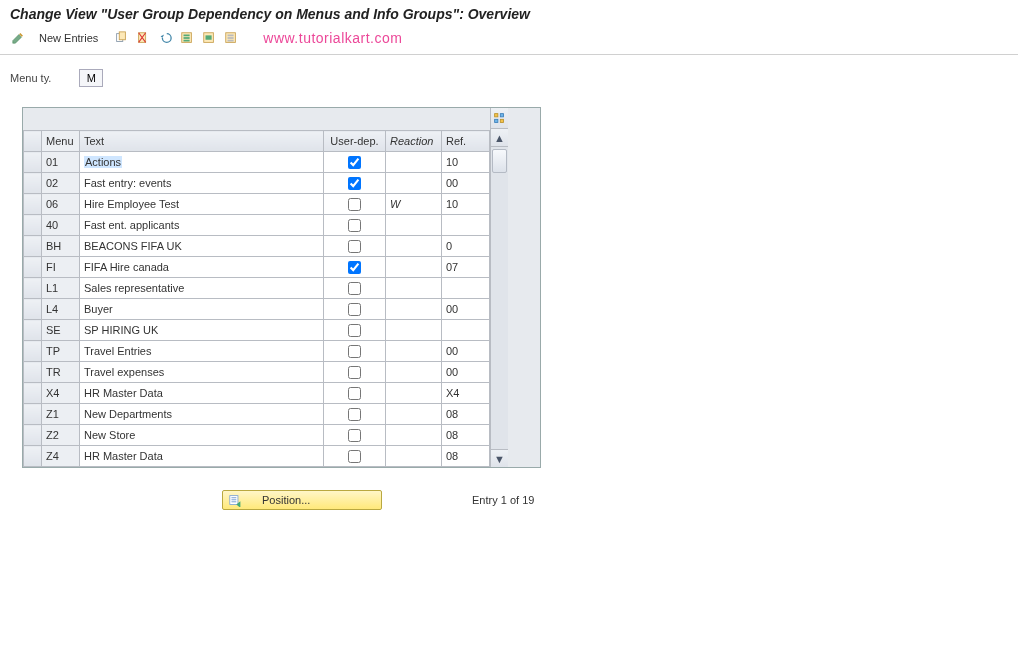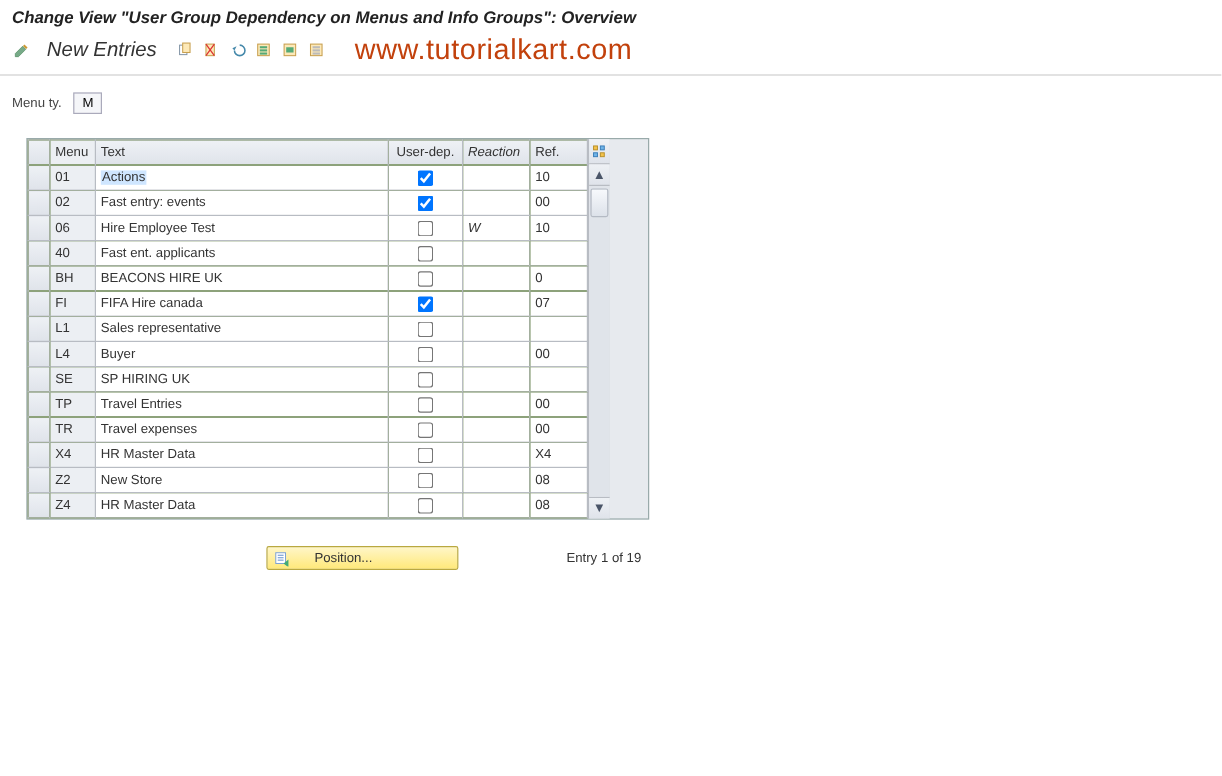--- a/index.html
+++ b/index.html
@@ -32,62 +32,62 @@
     align-items: center;
     justify-content: center;
     width: 20px;
     height: 20px;
     border: 1px solid transparent;
     border-radius: 2px;
     cursor: pointer;
   }
   .tb-btn svg { width: 14px; height: 14px; }
   .new-entries {
-    font-size: 17px;
+    font-size: 11px;
     color: #333;
     padding: 2px 6px;
     margin: 0 4px 0 2px;
     cursor: pointer;
     border: 1px solid transparent;
     border-radius: 2px;
-    font-style: italic;
   }
   .watermark {
     margin-left: 20px;
-    font-size: 24px;
+    font-size: 14px;
     letter-spacing: 0.5px;
-    color: #c2410c;
+    color: #ec4899;
     font-weight: 500;
   }
   .filter-row {
     padding: 14px 10px 8px 10px;
     display: flex;
     align-items: center;
-    gap: 10px;
+    gap: 28px;
   }
   .filter-label { color: #444; }
   .filter-input {
     width: 24px;
     height: 18px;
     border: 1px solid #aab;
     background: #f5f6f9;
     font-size: 11px;
     text-align: center;
     padding: 0;
   }
   .table-wrap {
     margin: 12px 0 0 22px;
     display: flex;
     border: 1px solid #9aa;
     width: 519px;
     background: #e7eaee;
   }
   table.grid {
     border-collapse: collapse;
-    background: #4d7c0f;
+    background: #5eead4;
+    margin-top: 22px;
   }
   table.grid th, table.grid td {
     border: 1px solid #b8bcc3;
     height: 21px;
     padding: 0 4px;
     font-size: 11px;
     font-weight: normal;
     text-align: left;
     background: #fff;
     white-space: nowrap;
@@ -272,21 +272,21 @@
           <td class="col-text">Fast ent. applicants</td>
           <td class="col-userdep">
             <input type="checkbox" class="cell-cb" style="">
           </td>
           <td class="col-reaction"></td>
           <td class="col-ref"></td>
         </tr>
         <tr>
           <td class="col-sel"></td>
           <td class="col-menu">BH</td>
-          <td class="col-text">BEACONS HIRE UK</td>
+          <td class="col-text">BEACONS FIFA UK</td>
           <td class="col-userdep">
             <input type="checkbox" class="cell-cb" style="">
           </td>
           <td class="col-reaction"></td>
           <td class="col-ref">0</td>
         </tr>
         <tr>
           <td class="col-sel"></td>
           <td class="col-menu">FI</td>
           <td class="col-text">FIFA Hire canada</td>
@@ -348,20 +348,30 @@
         </tr>
         <tr>
           <td class="col-sel"></td>
           <td class="col-menu">X4</td>
           <td class="col-text">HR Master Data</td>
           <td class="col-userdep">
             <input type="checkbox" class="cell-cb" style="">
           </td>
           <td class="col-reaction"></td>
           <td class="col-ref">X4</td>
+        </tr>
+        <tr>
+          <td class="col-sel"></td>
+          <td class="col-menu">Z1</td>
+          <td class="col-text">New Departments</td>
+          <td class="col-userdep">
+            <input type="checkbox" class="cell-cb" style="">
+          </td>
+          <td class="col-reaction"></td>
+          <td class="col-ref">08</td>
         </tr>
         <tr>
           <td class="col-sel"></td>
           <td class="col-menu">Z2</td>
           <td class="col-text">New Store</td>
           <td class="col-userdep">
             <input type="checkbox" class="cell-cb" style="">
           </td>
           <td class="col-reaction"></td>
           <td class="col-ref">08</td>

